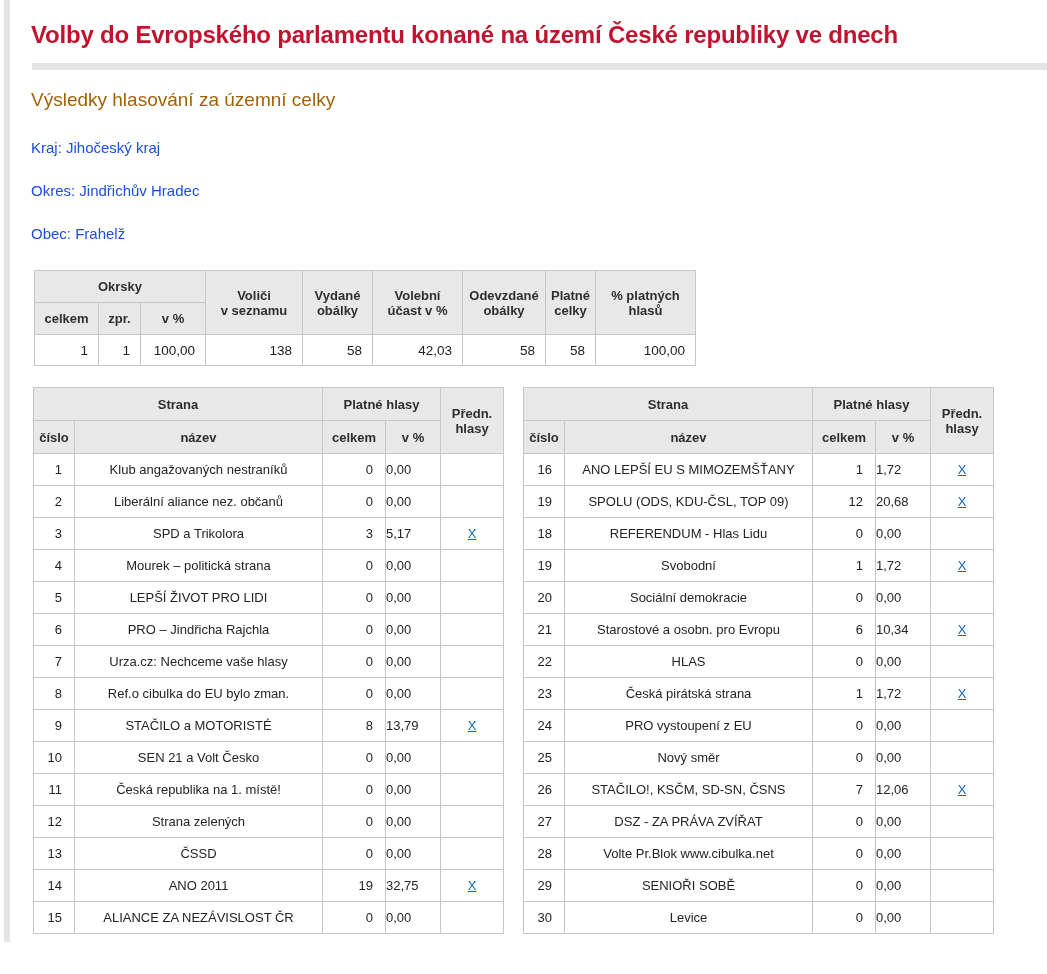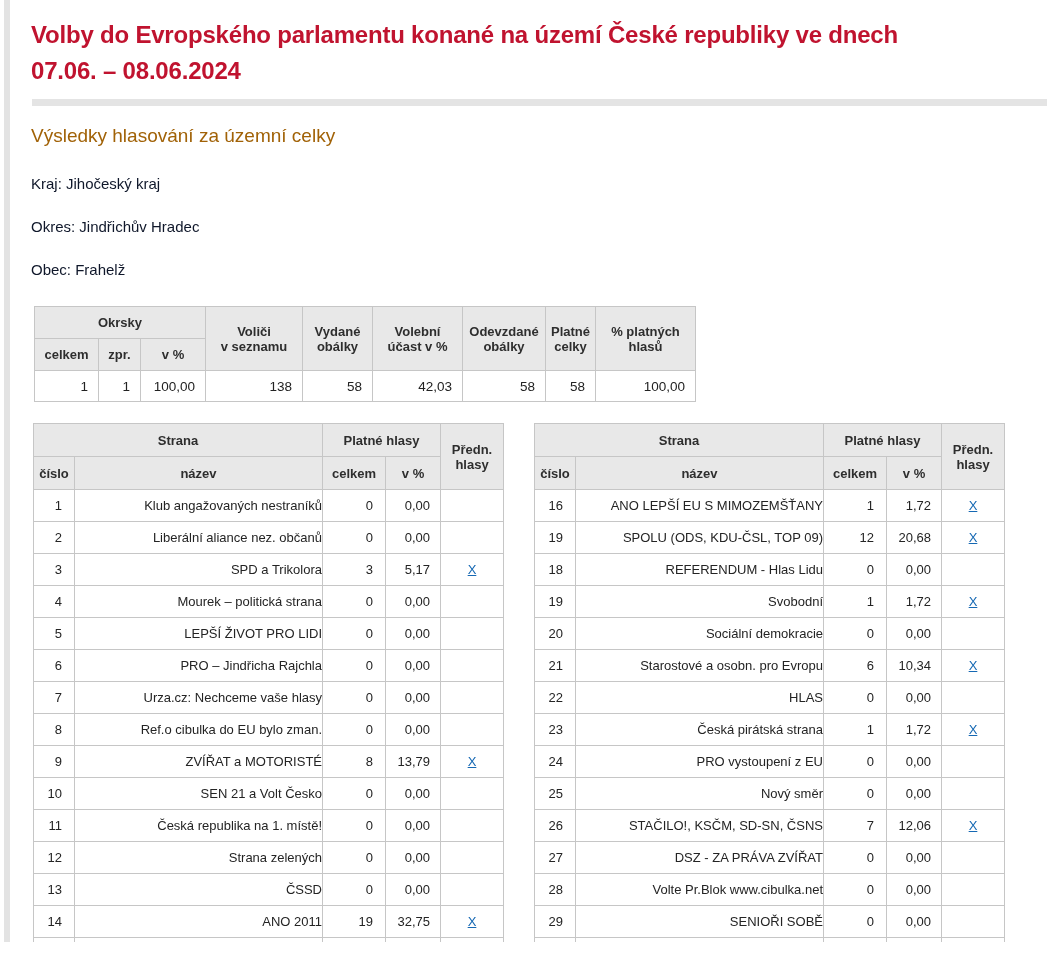--- a/index.html
+++ b/index.html
@@ -13,59 +13,58 @@
   .content { position:absolute; left:31px; top:0; right:0; }
 
   .page-title {
     margin-top:17px; max-width:965px;
     font-size:24px; line-height:36px; font-weight:700; letter-spacing:-0.2px;
     color:#c0132f;
   }
   .divider { margin-top:10px; margin-left:1px; height:7px; background:#e4e4e4; }
 
   .section-title { margin-top:19px; font-size:19px; font-weight:400; color:#a16207; }
-  .region-line { margin-top:26px; font-size:15px; color:#0f172a; }
+  .region-line { margin-top:26px; font-size:15px; color:#1d4ed8; }
   .region-line.first { margin-top:28px; }
 
   table { border-collapse:collapse; table-layout:fixed; background:#fff; }
   th, td { border:1px solid #c6c6c6; font-size:13px; overflow:hidden; }
   table { border:1px solid #9e9e9e; }
   th {
     background:#e8e8e8; color:#2e2e2e; font-weight:700; text-align:center;
     white-space:pre-line; padding:4px 3px;
   }
   .summary-table { margin-top:28px; margin-left:3px; width:661px; }
   .summary-table th { height:32px; }
   .summary-table td {
     height:31px; text-align:right; padding-right:10px; font-size:13.5px; color:#222;
   }
 
-  .tables-row { margin-top:21px; display:flex; gap:30px; margin-left:2px; }
+  .tables-row { margin-top:21px; display:flex; gap:19px; margin-left:2px; }
   .party-table { width:470px; }
   .party-table th { height:33px; }
   .party-table td { height:32px; color:#242424; }
   .c-num   { text-align:right; padding-right:12px; }
-  .c-name  { text-align:right;  padding-left:0; }
+  .c-name  { text-align:center;  padding-left:0; }
   .c-total { text-align:right; padding-right:12px; }
-  .c-pct   { text-align:right; padding-right:10px; }
+  .c-pct   { padding-right:10px; }
   .c-pref  { text-align:center; }
   .xlink { color:#1568b3; text-decoration:underline; font-size:13px; }
 </style>
 </head>
 <body>
 
 <div class="page">
   <div class="left-strip"></div>
   <div class="bottom-strip"></div>
 
   <div class="content">
 
     <div class="page-title">
       <span>Volby do Evropského parlamentu konané na území České republiky ve dnech</span><br>
-      <span>07.06. – 08.06.2024</span>
     </div>
 
     <div class="divider"></div>
 
     <div class="section-title">Výsledky hlasování za územní celky</div>
 
     <div class="region-line first">Kraj: Jihočeský kraj</div>
     <div class="region-line">Okres: Jindřichův Hradec</div>
     <div class="region-line">Obec: Frahelž</div>
 
@@ -194,21 +193,21 @@
             </tr>
             <tr>
               <td class="c-num">8</td>
               <td class="c-name">Ref.o cibulka do EU bylo zman.</td>
               <td class="c-total">0</td>
               <td class="c-pct">0,00</td>
               <td class="c-pref"></td>
             </tr>
             <tr>
               <td class="c-num">9</td>
-              <td class="c-name">ZVÍŘAT a MOTORISTÉ</td>
+              <td class="c-name">STAČILO a MOTORISTÉ</td>
               <td class="c-total">8</td>
               <td class="c-pct">13,79</td>
               <td class="c-pref"><a href="#" class="xlink">X</a></td>
             </tr>
             <tr>
               <td class="c-num">10</td>
               <td class="c-name">SEN 21 a Volt Česko</td>
               <td class="c-total">0</td>
               <td class="c-pct">0,00</td>
               <td class="c-pref"></td>

